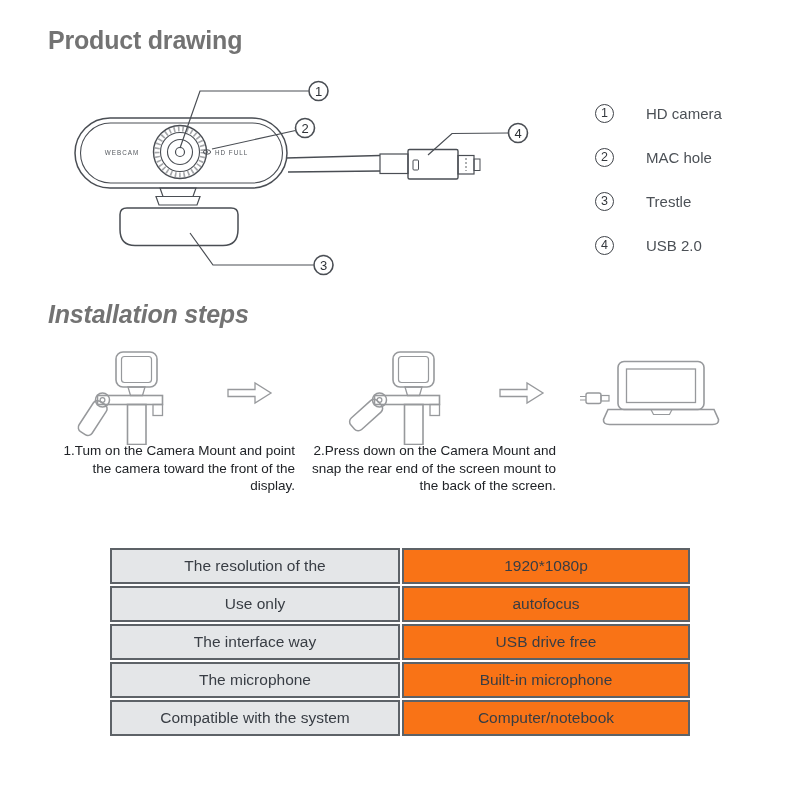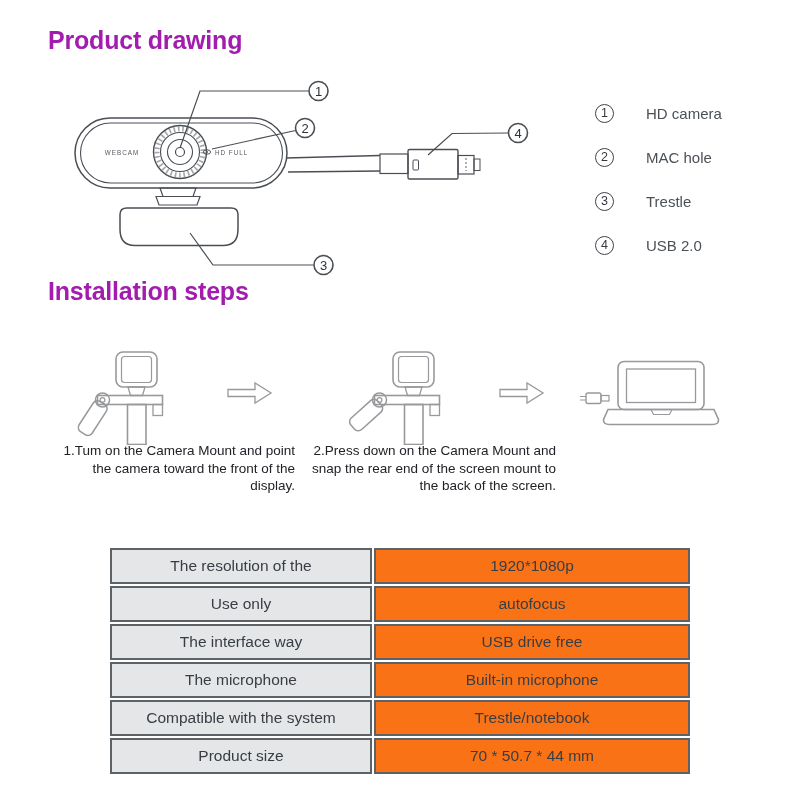--- a/index.html
+++ b/index.html
@@ -1,36 +1,36 @@
 <!DOCTYPE html>
 <html><head>
 <meta charset="utf-8">
 <style>
   html,body{margin:0;padding:0;background:#ffffff;}
   body{font-family:"Liberation Sans", sans-serif;}
   .page{position:relative;width:800px;height:800px;background:#ffffff;overflow:hidden;}
-  .h1{position:absolute;font-size:25px;font-weight:700;color:#a21caf;letter-spacing:-0.2px;margin:0;}
+  .h1{position:absolute;font-size:25px;font-weight:700;color:#737373;letter-spacing:-0.2px;margin:0;}
   #title-product{left:48px;top:26px;}
-  #title-install{left:48px;top:277px;}
+  #title-install{left:48px;top:300px;font-style:italic;}
   .diagram-svg{position:absolute;left:0;top:75px;}
   .steps-svg{position:absolute;left:40px;top:343px;}
   .legend{position:absolute;left:595px;top:103px;width:190px;}
   .legend-row{display:flex;align-items:center;height:20px;margin-bottom:24px;}
   .lnum{width:19px;height:19px;border:1.6px solid #3f4349;border-radius:50%;
         display:flex;align-items:center;justify-content:center;
         font-size:12.5px;color:#34383d;box-sizing:border-box;flex:0 0 19px;}
   .llabel{margin-left:32px;font-size:15px;color:#4b5056;}
   .step-caption{position:absolute;font-size:13.5px;color:#202327;line-height:1.3;text-align:right;}
   #step1-caption{left:45px;top:442px;width:250px;}
   #step2-caption{left:294px;top:442px;width:262px;}
   #step3-caption{left:552px;top:442px;width:238px;}
   table.spec{position:absolute;left:108px;top:546px;width:584px;
              border-collapse:separate;border-spacing:2px;}
   table.spec td{border:2px solid #5d6267;text-align:center;vertical-align:middle;
-                font-size:15.5px;color:#383d44;padding:5px 4px;height:22px;}
+                font-size:15.5px;color:#383d44;padding:5px 18px;height:22px;}
   td.lbl{background:#e4e6e8;width:250px;}
   td.val{background:#f97316;}
   svg .ln{stroke:#4a4e54;fill:none;}
   svg .gln{stroke:#97999c;fill:none;}
   svg .callout-txt{font-size:13px;fill:#2e3237;text-anchor:middle;font-family:"Liberation Sans",sans-serif;}
   svg .face-txt{font-size:6.3px;fill:#54585e;letter-spacing:1px;font-family:"Liberation Sans",sans-serif;}
 </style>
 </head>
 <body>
 
@@ -181,22 +181,18 @@
       <tr>
         <td class="lbl">The interface way</td>
         <td class="val">USB drive free</td>
       </tr>
       <tr>
         <td class="lbl">The microphone</td>
         <td class="val">Built-in microphone</td>
       </tr>
       <tr>
         <td class="lbl">Compatible with the system</td>
-        <td class="val">Trestle/notebook</td>
-      </tr>
-      <tr>
-        <td class="lbl">Product size</td>
-        <td class="val">70 * 50.7 * 44 mm</td>
+        <td class="val">Computer/notebook</td>
       </tr>
     </tbody>
   </table>
 
 </div>
 
 </body></html>

